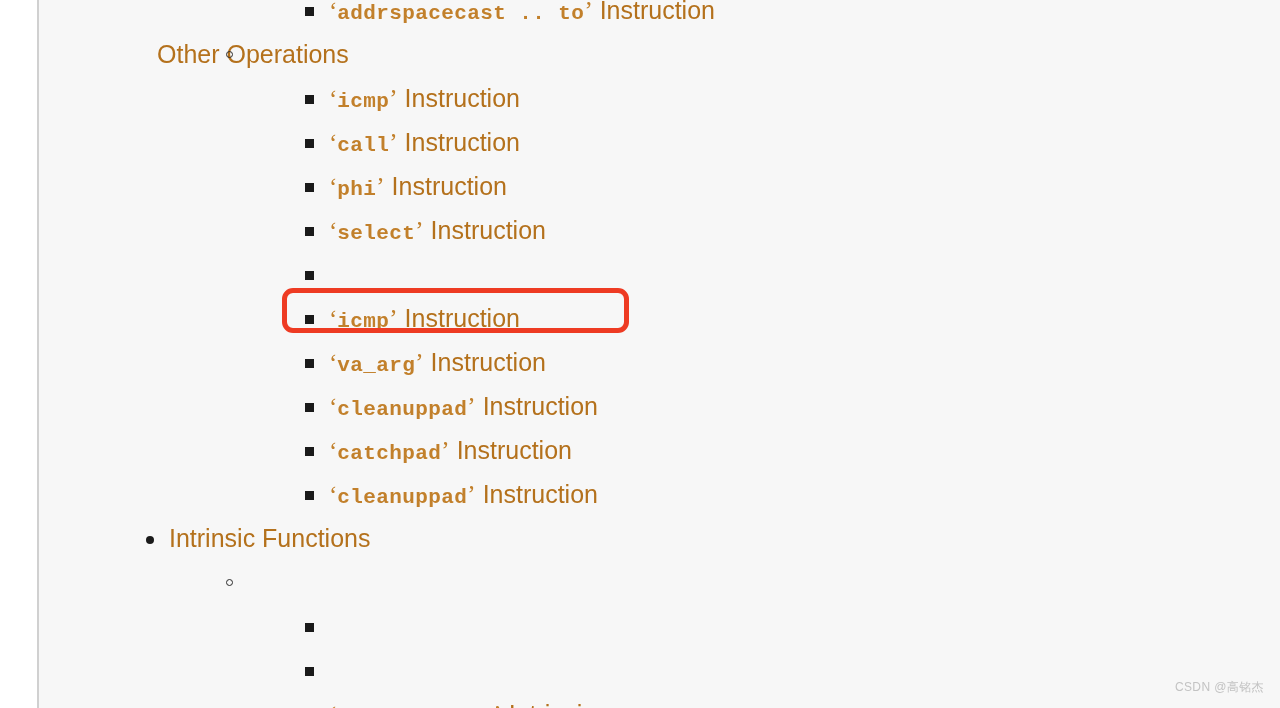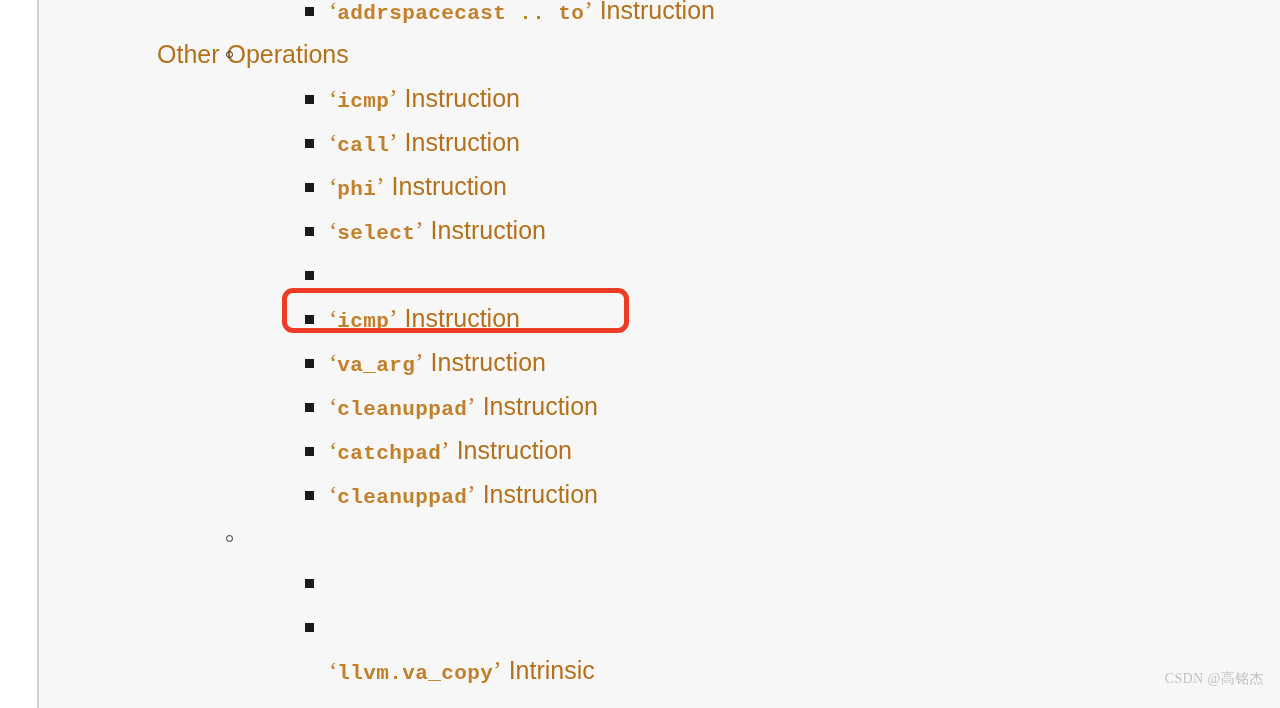--- a/index.html
+++ b/index.html
@@ -131,24 +131,24 @@
     border-radius: 11px;
     box-sizing: border-box;
     pointer-events: none;
     background: transparent;
   }
 
   
   #watermark {
     position: absolute;
     right: 16px;
-    bottom: 20px;
-    font-size: 14px;
+    bottom: 12px;
+    font-size: 12px;
     color: #c3c3c3;
-    font-family: Liberation Serif, serif;
+    font-family: Liberation Sans, sans-serif;
     letter-spacing: 0.4px;
     white-space: nowrap;
     user-select: none;
   }
 
   
   #toc-root {
     position: absolute;
     left: 0;
     top: -12px;
@@ -194,20 +194,23 @@
         </li>
         <li class="item lvl3">
           <span class="row"><span class="bullet"></span><a class="toclink" href="#"><span class="q">‘</span><code class="lit">cleanuppad</code><span class="q">’</span><span class="after"> Instruction</span></a></span>
         </li>
         <li class="item lvl3">
           <span class="row"><span class="bullet"></span><a class="toclink" href="#"><span class="q">‘</span><code class="lit">catchpad</code><span class="q">’</span><span class="after"> Instruction</span></a></span>
         </li>
         <li class="item lvl3">
           <span class="row"><span class="bullet"></span><a class="toclink" href="#"><span class="q">‘</span><code class="lit">cleanuppad</code><span class="q">’</span><span class="after"> Instruction</span></a></span>
         </li>
+        <li class="item lvl1">
+          <span class="row"><span class="bullet"></span><a class="toclink" href="#"><span class="after">Intrinsic Functions</span></a></span>
+        </li>
         <li class="item lvl2">
           <span class="row"><span class="bullet"></span></span>
         </li>
         <li class="item lvl3">
           <span class="row"><span class="bullet"></span></span>
         </li>
         <li class="item lvl3">
           <span class="row"><span class="bullet"></span></span>
         </li>
         <li class="item lvl3">

